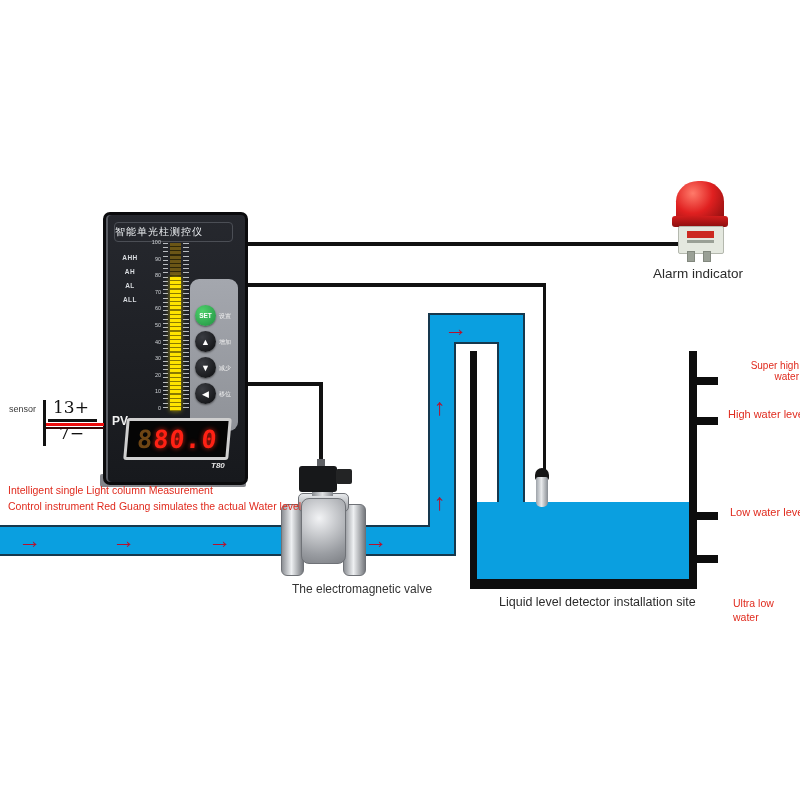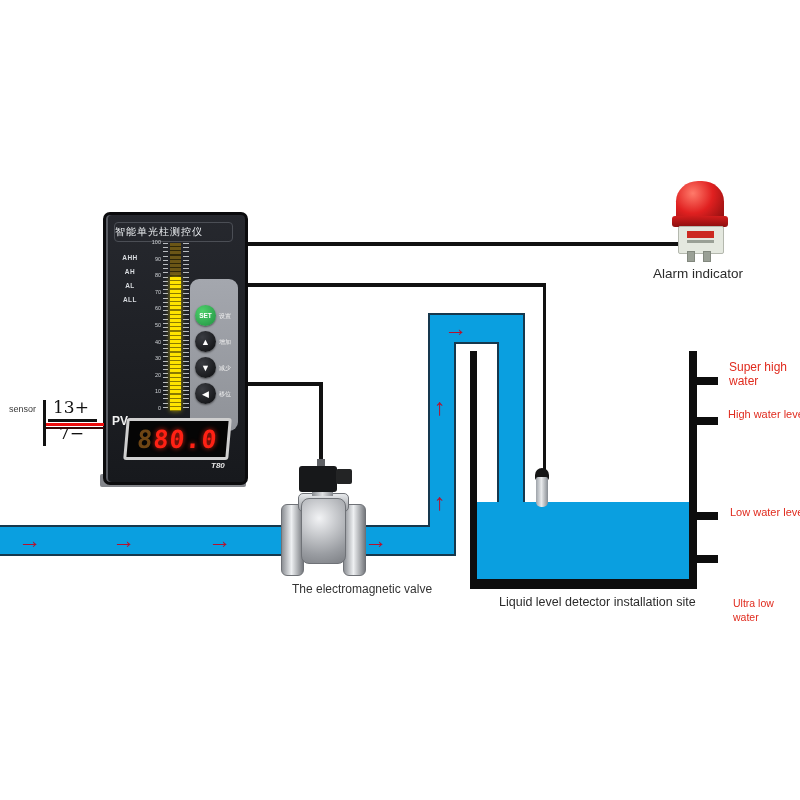--- a/index.html
+++ b/index.html
@@ -67,21 +67,21 @@
   .frac-bot{left:59px;top:423px;font-size:17px;}
   .frac-line{left:48px;top:419px;width:49px;height:3px;background:#111;}
   .sensor-tick{left:43px;top:400px;width:3px;height:46px;background:#111;}
   .wire-red{left:46px;top:423px;width:58px;height:3px;background:#ee0d0d;}
   .wire-dark{left:46px;top:427px;width:58px;height:2px;background:#3c0505;}
 
   
   .wall{background:#0d0d0d;}
   .water{background:#0a9fe0;}
   .lvl{color:#e02b1e;}
-  .lvl0{left:729px;top:360px;font-size:12px;width:70px;}
+  .lvl0{left:729px;top:360px;font-size:10px;width:70px;text-align:right;}
   .lvl1{left:728px;top:408px;font-size:11px;width:90px;}
   .lvl2{left:730px;top:506px;font-size:11px;width:90px;}
   .lvl3{left:733px;top:552px;font-size:10.5px;width:58px;line-height:14px;margin-top:44px;}
 
   
   .det-cap{left:535px;top:468px;width:14px;height:12px;background:#151515;border-radius:7px 7px 2px 2px;}
   .det-body{left:536px;top:477px;width:12px;height:30px;border-radius:2px 2px 5px 5px;
             background:linear-gradient(90deg,#9ea3a9,#e8eaec 45%,#878c92);}
 
   
@@ -221,16 +221,20 @@
   </div>
 
   <div class="abs sensor-word">sensor</div>
   <div class="abs frac frac-top">13+</div>
   <div class="abs frac-line"></div>
   <div class="abs frac frac-bot">7−</div>
   <div class="abs sensor-tick"></div>
   <div class="abs wire-red"></div>
   <div class="abs wire-dark"></div>
 
+  <div class="abs red-caption">
+    <span>Intelligent single Light column Measurement</span><br>
+    <span>Control instrument Red Guang simulates the actual Water level</span>
+  </div>
 
   <div class="abs tank-label">Liquid level detector installation site</div>
 
 </div>
 
 </body></html>

